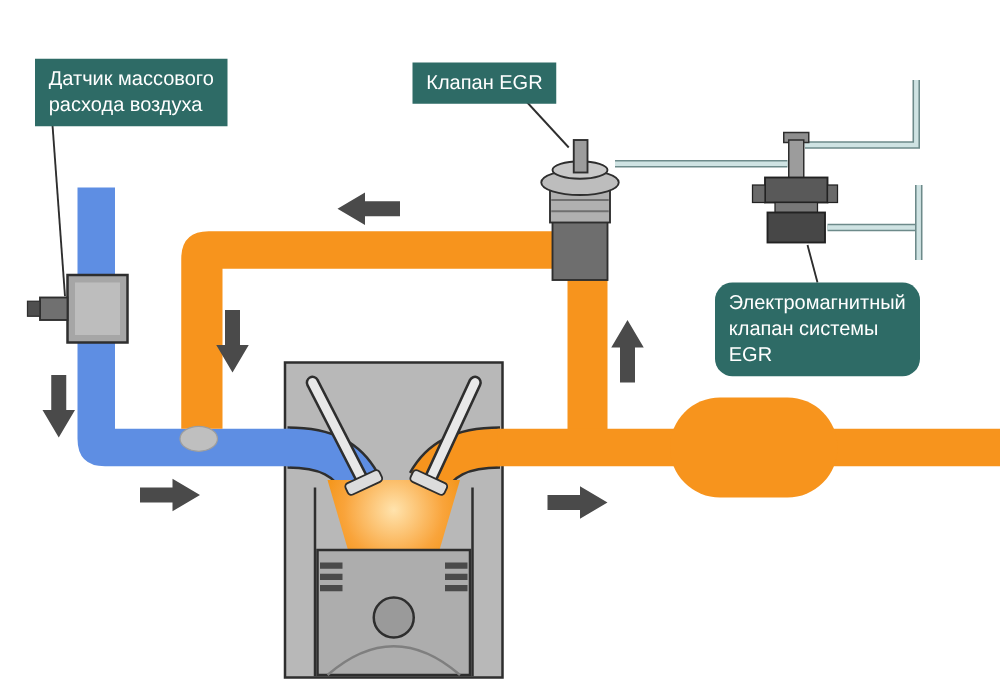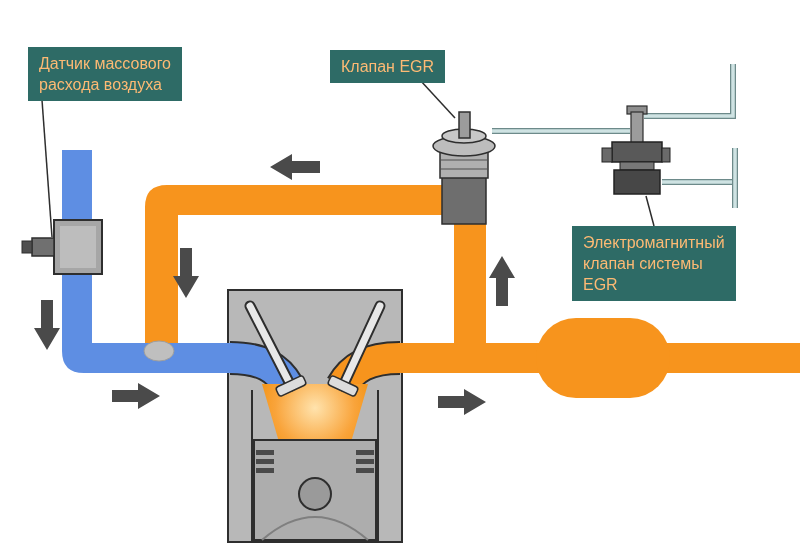--- a/index.html
+++ b/index.html
@@ -2,21 +2,21 @@
 <html><head>
 <meta charset="utf-8">
 <style>
   html,body{margin:0;padding:0;background:#ffffff;}
   .stage{
     position:relative;width:800px;height:545px;background:#ffffff;
     overflow:hidden;font-family:"Liberation Sans",sans-serif;
   }
   .stage svg{position:absolute;left:0;top:0;}
   .label{
-    position:absolute;background:#2E6B66;color:#fdba74;
+    position:absolute;background:#2E6B66;color:#ffffff;
     font-size:16px;line-height:1.32;padding:6px 11px;z-index:5;
   }
   .label span{white-space:pre-line;display:block;}
 </style>
 </head>
 <body>
 
 <div class="stage">
 
   <svg width="800" height="545" viewBox="0 0 800 545">
@@ -130,19 +130,19 @@
     </g>
   </svg>
 
   <div class="label" style="left:28px;top:47px;">
     <span>Датчик массового
 расхода воздуха</span>
   </div>
   <div class="label" style="left:330px;top:50px;">
     <span>Клапан EGR</span>
   </div>
-  <div class="label" style="left:572px;top:226px;">
+  <div class="label" style="left:572px;top:226px;border-radius:14px;">
     <span>Электромагнитный
 клапан системы
 EGR</span>
   </div>
 
 </div>
 
 </body></html>

